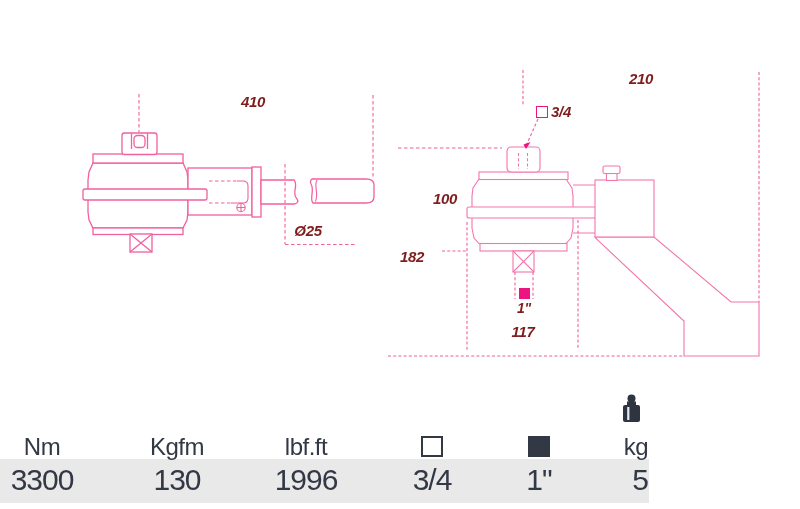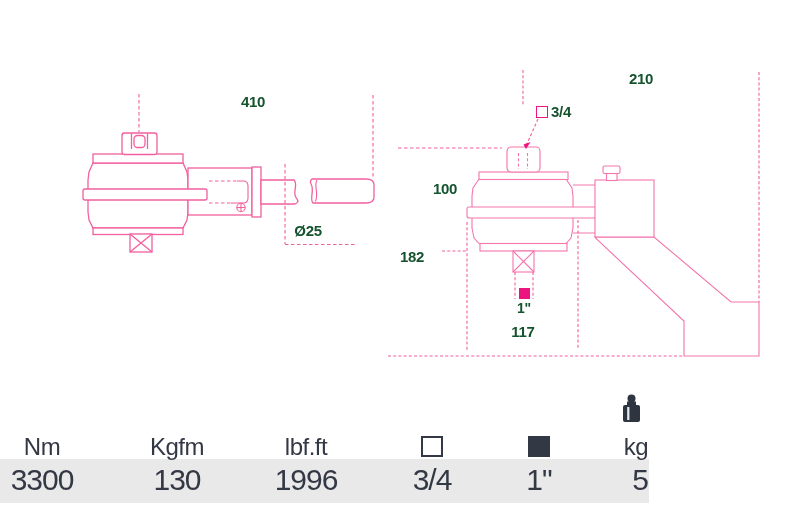--- a/index.html
+++ b/index.html
@@ -1,20 +1,20 @@
 <!DOCTYPE html>
 <html><head>
 <meta charset="utf-8">
 <style>
   html,body{margin:0;padding:0;background:#fff;}
   .canvas{position:relative;width:800px;height:509px;background:#fff;overflow:hidden;
           font-family:"Liberation Sans", sans-serif;}
   svg.draw{position:absolute;left:0;top:0;}
-  .dim{position:absolute;transform:translate(-50%,-50%);color:#14532d;font-weight:bold;
-       font-size:15px;letter-spacing:-0.3px;white-space:nowrap;}
+  .dim{position:absolute;transform:translate(-50%,-50%);color:#7f1d1d;font-weight:bold;
+       font-size:15px;letter-spacing:-0.3px;white-space:nowrap;font-style:italic;}
   .sq-drive-icon{position:absolute;width:10px;height:10px;border:1.7px solid #ec1480;
        background:#fff;}
   
   .band{position:absolute;left:0;top:459px;width:649px;height:44px;background:#e9e9e9;}
   .col{position:absolute;text-align:center;color:#333845;}
   .col .hdr{position:absolute;left:0;right:0;top:436px;font-size:24px;line-height:22px;
        letter-spacing:-0.5px;}
   .col .val{position:absolute;left:0;right:0;top:463px;font-size:30px;line-height:33px;
        letter-spacing:-1px;}
   .col.right{text-align:right;}
@@ -108,21 +108,21 @@
     <path d="M526,149 l4.5,-7 l-7,2.5 Z" fill="#ec1480" stroke="none"></path>
 
     <rect x="519" y="288" width="11" height="11" fill="#ec1480" stroke="none"></rect>
   </svg>
 
   <span class="dim" style="left:253px;top:101px">410</span>
   <span class="dim" style="left:308px;top:230px">Ø25</span>
   <span class="dim" style="left:641px;top:78px">210</span>
   <span class="sq-drive-icon" style="left:536px;top:106px"></span>
   <span class="dim" style="left:561px;top:111px">3/4</span>
-  <span class="dim" style="left:445px;top:188px">100</span>
+  <span class="dim" style="left:445px;top:198px">100</span>
   <span class="dim" style="left:412px;top:256px">182</span>
   <span class="dim" style="left:524px;top:308px;font-size:14px">1"</span>
   <span class="dim" style="left:523px;top:331px">117</span>
 
   <div class="band"></div>
 
   <div class="col" style="left:0;width:84px">
     <span class="hdr">Nm</span>
     <span class="val">3300</span>
   </div>

